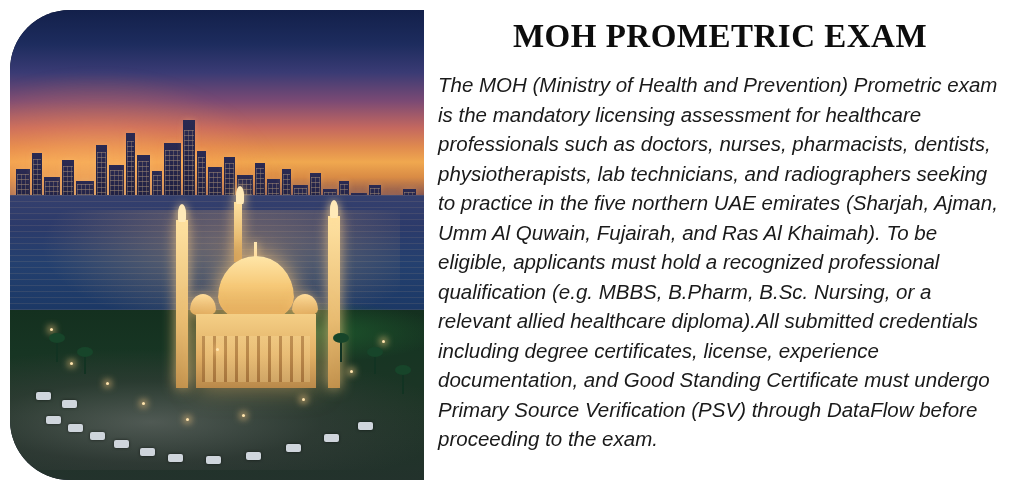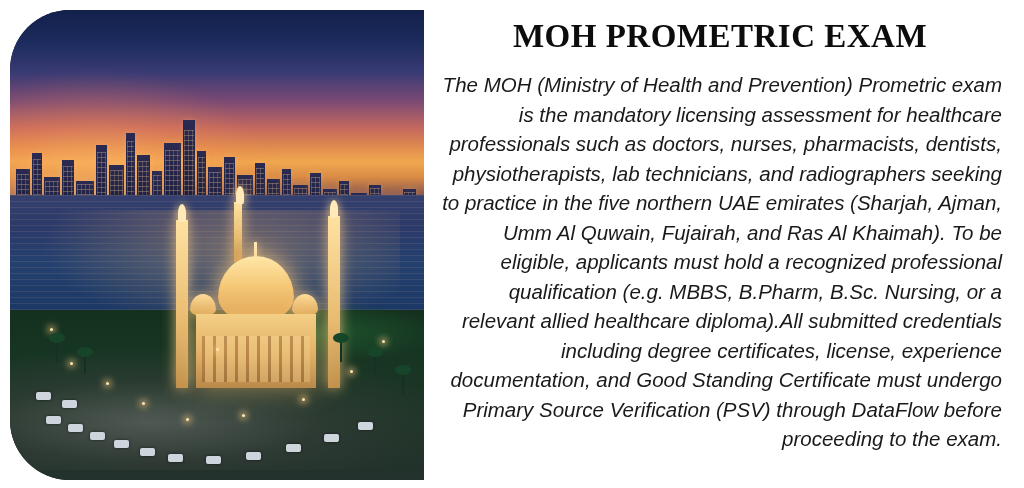--- a/index.html
+++ b/index.html
@@ -242,21 +242,21 @@
     text-align: center;
     margin: 10px 0 16px 0;
     line-height: 1.1;
   }
   .doc-body {
     font-family: "Liberation Sans", sans-serif;
     font-style: italic;
     font-size: 20.5px;
     line-height: 1.44;
     color: #1a1a1a;
-    text-align: right;
+    text-align: left;
     margin: 0;
   }
 </style>
 </head>
 <body>
 
 <div class="page">
 
   <div class="photo-panel">
     <div class="photo">

